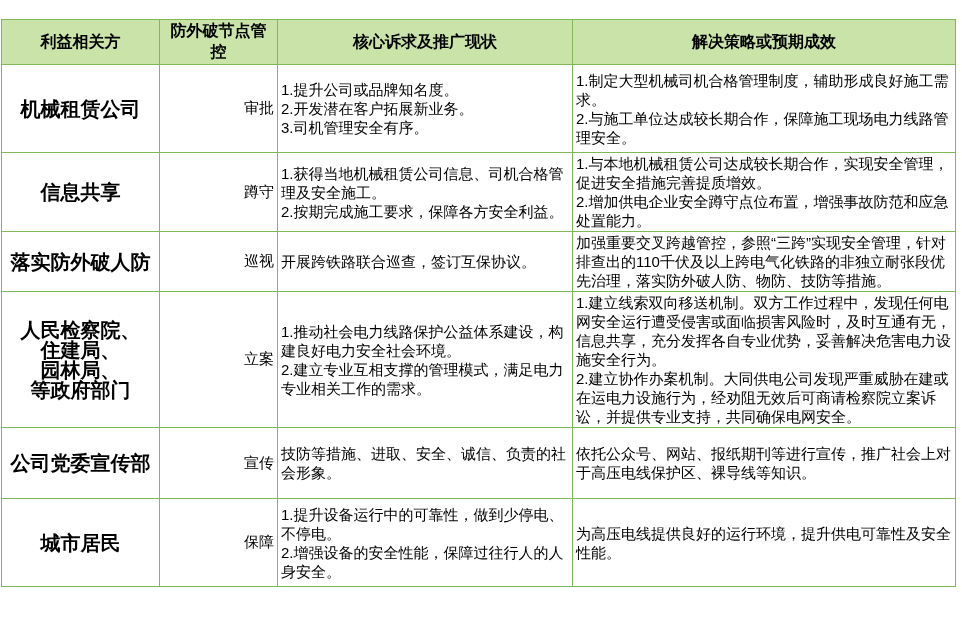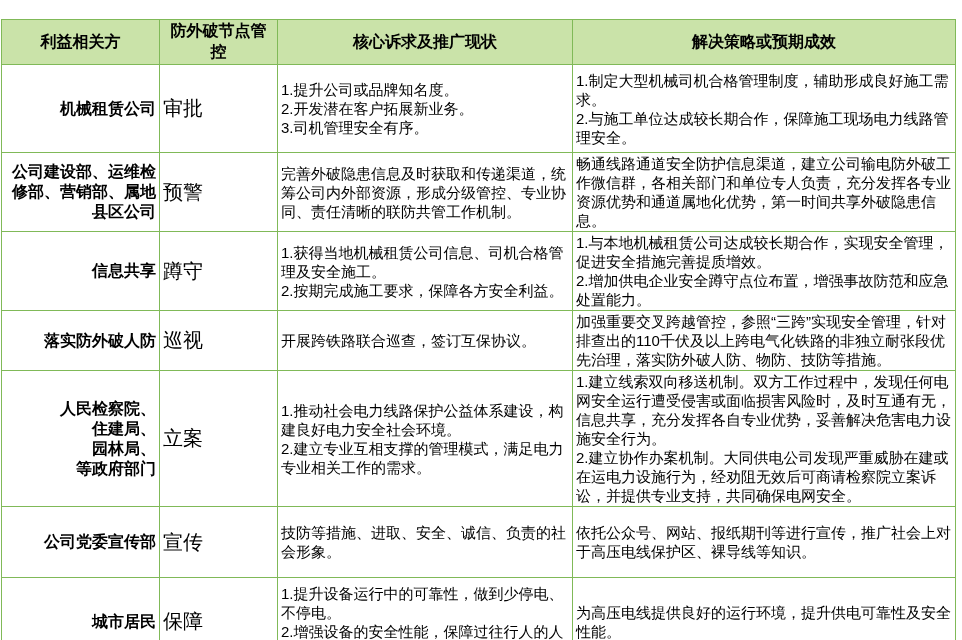--- a/index.html
+++ b/index.html
@@ -37,28 +37,28 @@
   }
   table.stake th {
     background: var(--header-bg, #CAE3A9);
     font-weight: bold;
     font-size: 16px;
     text-align: center;
     height: 42px;
   }
   td.stakeholder {
     font-weight: bold;
-    font-size: 16px;
-    text-align: right;
+    font-size: 20px;
+    text-align: center;
     white-space: pre-line;
     line-height: 20px;
   }
   td.node {
-    font-size: 20px;
-    text-align: left;
+    font-size: 15px;
+    text-align: right;
     font-family: Liberation Mono, monospace;
   }
   td.demands, td.solutions {
     font-size: 15px;
     text-align: left;
     line-height: 19px;
     white-space: pre-line;
   }
   tr.r1 { height: 88px; }
   tr.r2 { height: 75px; }
@@ -90,26 +90,20 @@
     <tbody>
       <tr class="r1">
         <td class="stakeholder">机械租赁公司</td>
         <td class="node">审批</td>
         <td class="demands">1.提升公司或品牌知名度。
 2.开发潜在客户拓展新业务。
 3.司机管理安全有序。</td>
         <td class="solutions">1.制定大型机械司机合格管理制度，辅助形成良好施工需求。
 2.与施工单位达成较长期合作，保障施工现场电力线路管理安全。</td>
       </tr>
-      <tr class="r2">
-        <td class="stakeholder">公司建设部、运维检修部、营销部、属地县区公司</td>
-        <td class="node">预警</td>
-        <td class="demands">完善外破隐患信息及时获取和传递渠道，统筹公司内外部资源，形成分级管控、专业协同、责任清晰的联防共管工作机制。</td>
-        <td class="solutions">畅通线路通道安全防护信息渠道，建立公司输电防外破工作微信群，各相关部门和单位专人负责，充分发挥各专业资源优势和通道属地化优势，第一时间共享外破隐患信息。</td>
-      </tr>
       <tr class="r3">
         <td class="stakeholder">信息共享</td>
         <td class="node">蹲守</td>
         <td class="demands">1.获得当地机械租赁公司信息、司机合格管理及安全施工。
 2.按期完成施工要求，保障各方安全利益。</td>
         <td class="solutions">1.与本地机械租赁公司达成较长期合作，实现安全管理，促进安全措施完善提质增效。
 2.增加供电企业安全蹲守点位布置，增强事故防范和应急处置能力。</td>
       </tr>
       <tr class="r4">
         <td class="stakeholder">落实防外破人防</td>

